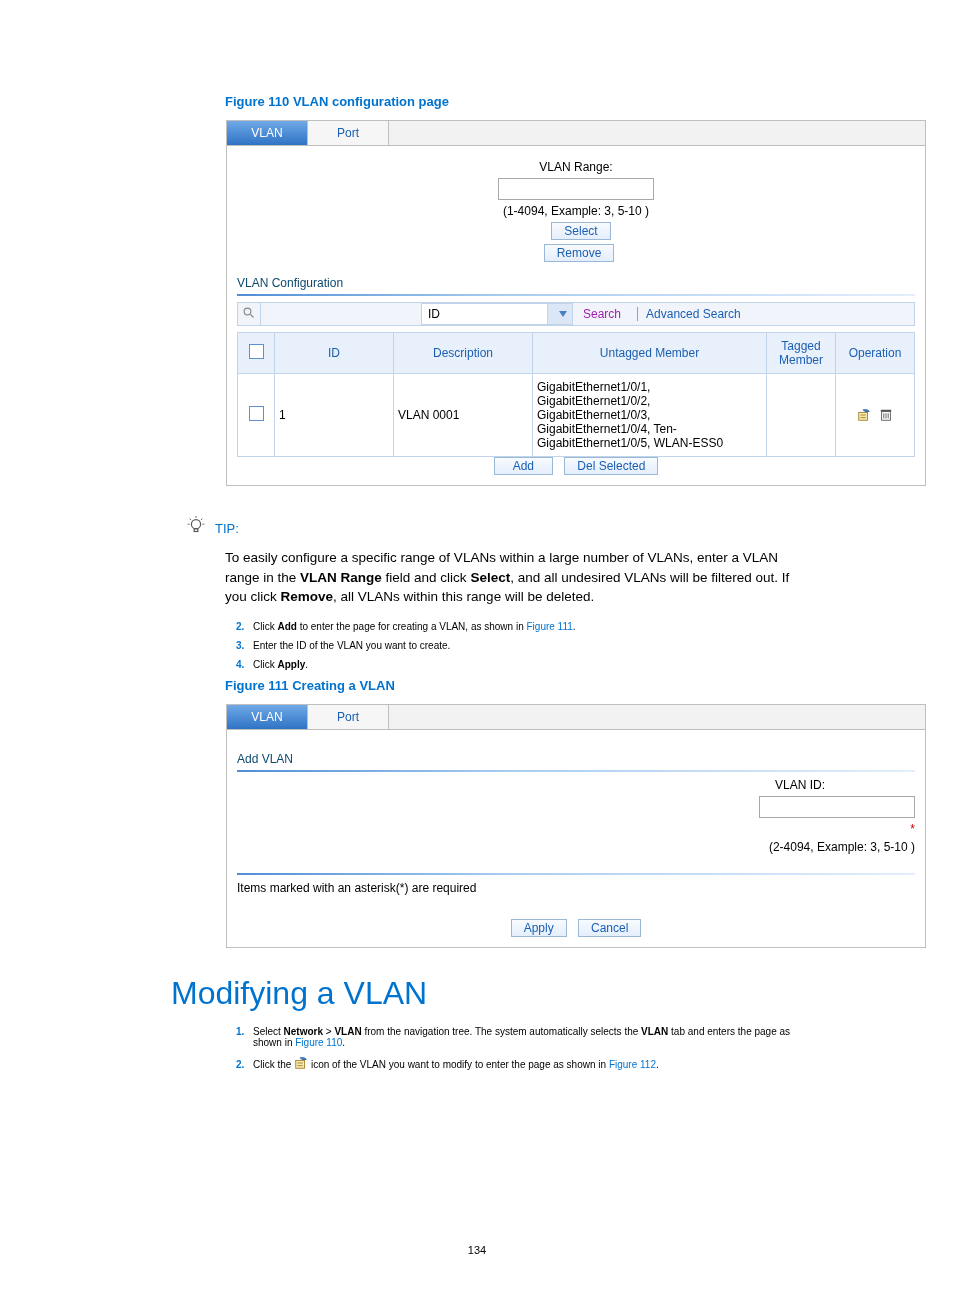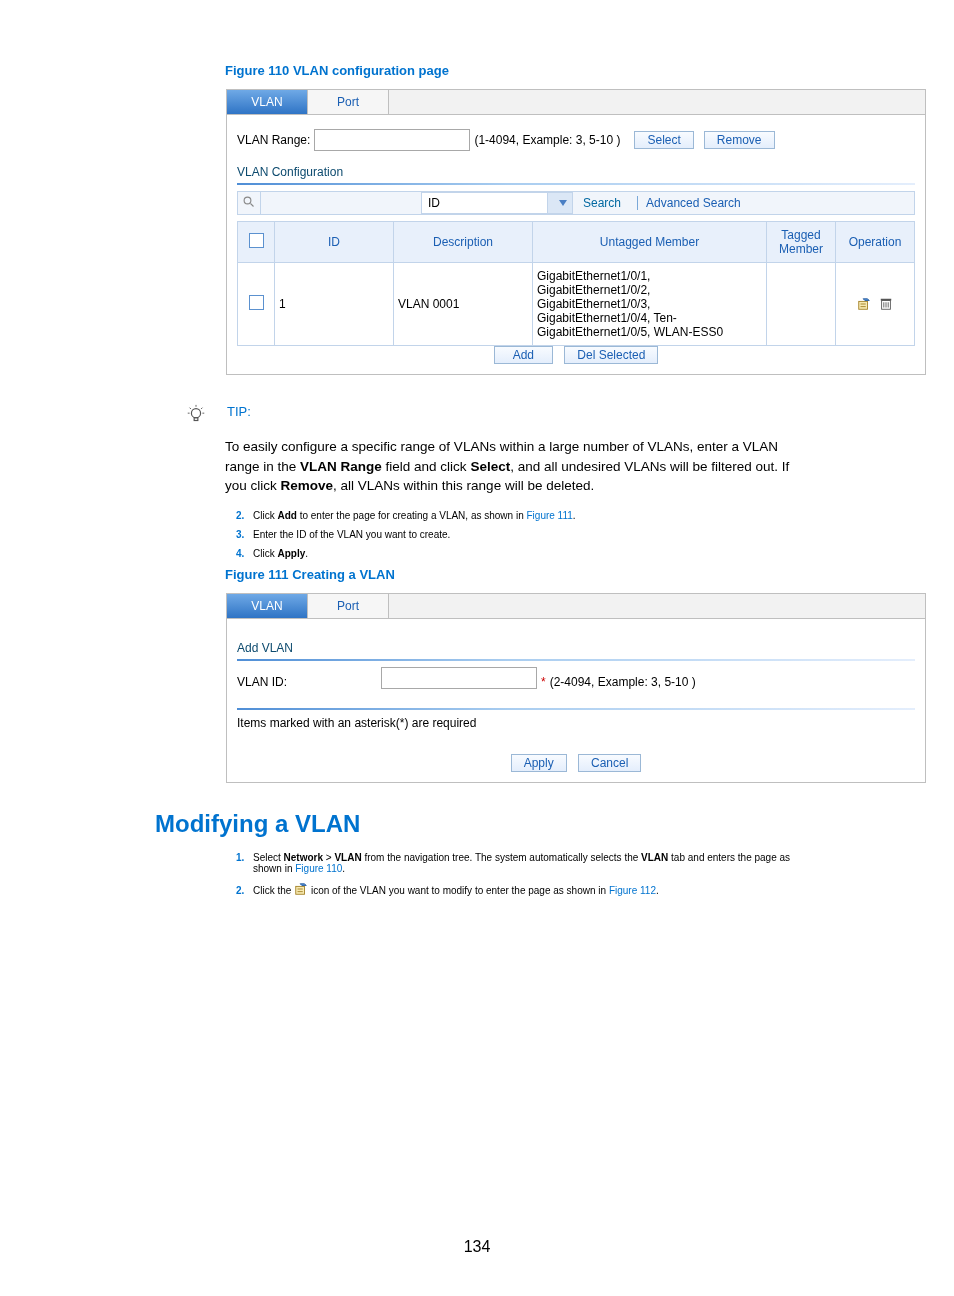--- a/index.html
+++ b/index.html
@@ -1,53 +1,53 @@
 <!DOCTYPE html>
 <html><head>
 <meta charset="utf-8">
 <style>
   html,body{margin:0;padding:0;background:#fff;font-family:Arial,Helvetica,sans-serif;color:#000;}
-  .page{width:824px;min-height:1296px;margin:0 auto;position:relative;padding:59px 90px 40px 90px;box-sizing:border-box;}
+  .page{width:824px;min-height:1296px;margin:0 auto;position:relative;padding:90px 90px 40px 90px;box-sizing:border-box;}
   .figcap{color:#0073cf;font-weight:bold;font-size:13px;font-family:Arial,sans-serif;margin:4px 0 10px 70px;}
   .shot{margin-left:70px;border:1px solid #fff;}
   .tabs{border:1px solid #bfbfbf;background:#f2f2f2;height:24px;display:flex;}
   .tab{width:80px;text-align:center;font-size:12px;line-height:24px;border-right:1px solid #bfbfbf;}
   .tab.active{background:linear-gradient(#6fa9e6,#2f74c5);color:#fff;}
   .tab.idle{color:#1b5fb3;background:#f6f6f6;}
   .inner{border:1px solid #bfbfbf;border-top:none;padding:14px 10px 10px 10px;font-size:12px;}
-  .row{display:flex;align-items:center;gap:4px;margin-bottom:14px;}
+  .row{display:flex;align-items:center;gap:4px;margin-bottom:14px;flex-direction:column;}
   .txtin{border:1px solid #a8a8a8;height:18px;background:#fff;}
   .btn{border:1px solid #9bb8d6;background:linear-gradient(#f8fbff,#e4eefc);color:#1b5fb3;font-size:12px;padding:1px 12px;cursor:pointer;}
   .sectitle{color:#0c4a6e;font-size:12px;margin:4px 0 4px 0;}
   .blueline{height:2px;background:linear-gradient(to right,#4f8ed6,#a9cdf0 40%,#e4eefc);margin-bottom:6px;}
   .srchrow{display:flex;align-items:center;border:1px solid #c2d4ea;background:#f1f5fb;height:22px;}
   .srchrow .mag{width:22px;text-align:center;color:#888;}
   .idfield{flex:0 0 160px;border-left:1px solid #c2d4ea;border-right:1px solid #c2d4ea;height:100%;}
   .iddrop{border:1px solid #c2d4ea;height:20px;display:flex;align-items:center;justify-content:space-between;background:#fff;width:150px;margin-left:-1px;}
   .iddrop span{padding-left:6px;}
   .chev{width:18px;text-align:center;background:#dbe7f6;border-left:1px solid #c2d4ea;height:100%;display:flex;align-items:center;justify-content:center;}
-  .srchbtn{color:#0369a1;padding:0 10px;}
+  .srchbtn{color:#a21caf;padding:0 10px;}
   .adv{color:#1b5fb3;padding-left:8px;border-left:1px solid #7aa8d8;margin-left:6px;}
   table.grid{width:100%;border-collapse:collapse;font-size:12px;margin-top:6px;}
   table.grid th{background:#e8f0fb;border:1px solid #c2d4ea;color:#1b5fb3;font-weight:normal;padding:6px 4px;}
   table.grid td{border:1px solid #c2d4ea;padding:6px 4px;vertical-align:middle;}
   .chk{width:13px;height:13px;border:1px solid #5b91cf;display:inline-block;background:#fff;}
   .opicon{display:inline-block;width:14px;height:14px;vertical-align:middle;}
   .centerbtns{text-align:center;}
   .tipblock{margin:28px 0 6px 70px;}
-  .tiprow{display:flex;gap:20px;}
+  .tiprow{display:flex;align-items:center;gap:8px;}
   .bulb{font-size:18px;color:#555;}
   .tiplabel{color:#0073cf;font-size:13px;}
   .tiptext{font-size:13.5px;font-family:Arial,sans-serif;line-height:1.45;margin-top:6px;}
   ol.steps{margin:14px 0 8px 72px;padding-left:20px;font-size:10px;}
   ol.steps li{margin-bottom:8px;padding-left:6px;}
   ol.steps li::marker{color:#0073cf;font-weight:bold;font-family:Arial;}
   .link{color:#0073cf;}
-  .h1{color:#0073cf;font-weight:700;font-size:24px;font-family:Arial,sans-serif;margin:26px 0 6px 0;}
-  .pagenum{position:absolute;bottom:40px;left:0;width:100%;text-align:center;font-size:16px;}
+  .h1{color:#0073cf;font-weight:400;font-size:32px;font-family:Arial,sans-serif;margin:26px 0 6px 16px;}
+  .pagenum{position:absolute;bottom:40px;left:0;width:100%;text-align:center;font-size:11px;}
   .addshot .inner{padding-top:18px;}
   .addshot .blueline{margin-top:2px;}
   .required{color:#c00;}
 </style>
 </head>
 <body>
 
 <div class="page">
 
   <div class="figcap">Figure 110 VLAN configuration page</div>

